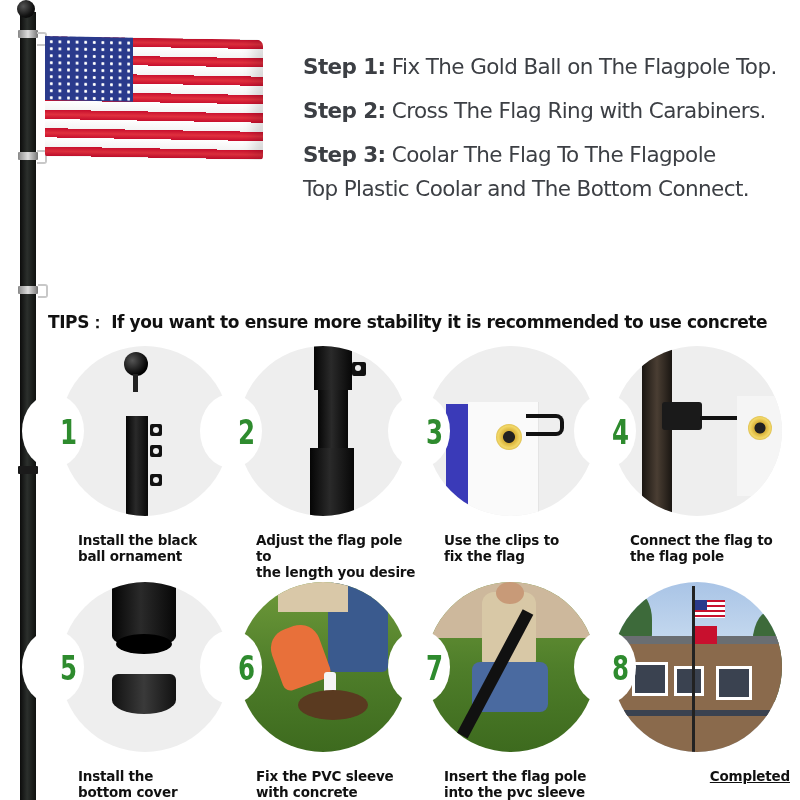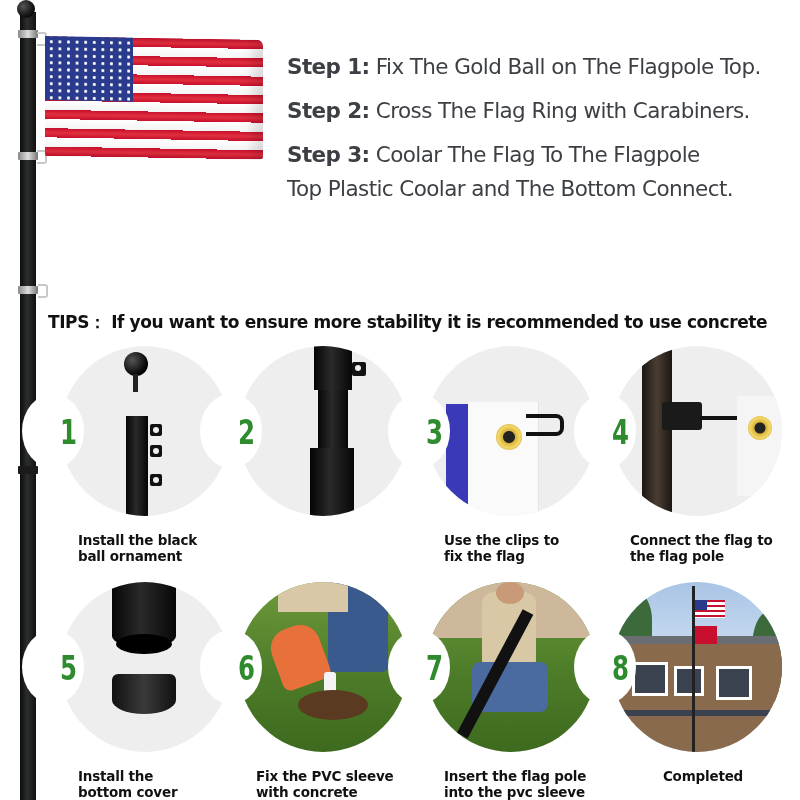--- a/index.html
+++ b/index.html
@@ -41,21 +41,21 @@
     background-image: radial-gradient(circle, #ffffff 1.3px, transparent 1.6px);
     background-size: 8.6px 7px;
     background-position: 2px 2px;
   }
   
   .steps {
     position: absolute; left: 287px; top: 50px; width: 510px;
     color: #3c3f44; font-size: 21.5px; line-height: 34px;
     font-family: "DejaVu Sans", sans-serif; letter-spacing: -0.6px;
   }
-  .step { margin-bottom: 10px; }
+  .step { margin-bottom: 10px; margin-left: 16px; }
   .step b { font-weight: bold; }
   .step.s1 { margin-bottom: 10px; }
   
   .tips {
     position: absolute; left: 48px; top: 311px; width: 760px;
     font-size: 17px; font-weight: bold; color: #111; white-space: nowrap;
     font-family: "DejaVu Sans", sans-serif; letter-spacing: -0.4px;
   }
   
   .card {
@@ -71,21 +71,21 @@
   }
   .num {
     position: absolute; left: 8px; top: 66px; font-size: 34px; font-weight: bold; color: #2e8b2e;
     font-family: "DejaVu Sans", sans-serif; transform: scaleX(0.72); transform-origin: left center;
   }
   .caption {
     position: absolute; left: 26px; top: 186px; font-size: 13.5px; font-weight: bold; color: #111;
     line-height: 16px; white-space: pre-line;
     font-family: "DejaVu Sans", sans-serif; letter-spacing: -0.2px;
   }
-  .caption.center { left: 6px; width: 186px; text-align: center; }
+  .caption.center { left: 0; width: 186px; text-align: right; text-decoration: underline; }
   
   .abs { position: absolute; }
   .blk { background: linear-gradient(90deg, #050505, #2a2a2a 45%, #070707); }
   .tab { position: absolute; width: 12px; height: 12px; background: #111; border-radius: 2px; }
   .tab::after { content: ""; position: absolute; left: 3px; top: 3px; width: 6px; height: 6px; border-radius: 50%; background: #eee; }
   .grass { background: linear-gradient(180deg, #6f9a3a 0%, #4f7e2a 50%, #3d6a1e 100%); }
 </style>
 </head>
 <body>
 
@@ -142,20 +142,22 @@
 
 <div class="card" style="left:230px;top:346px">
   <div class="circle">
     <div class="abs blk" style="left:76px;top:0px;width:38px;height:44px"></div>
     <div class="abs blk" style="left:80px;top:44px;width:30px;height:58px"></div>
     <div class="abs blk" style="left:72px;top:102px;width:44px;height:70px"></div>
     <div class="tab" style="left:114px;top:16px;width:14px;height:14px"></div>
   </div>
   <div class="notch"></div>
   <div class="num">2</div>
+  <div class="caption">Adjust the flag pole to
+the length you desire</div>
 </div>
 
 <div class="card" style="left:418px;top:346px">
   <div class="circle">
     <div class="abs" style="left:20px;top:58px;width:22px;height:120px;background:#3a3ab8"></div>
     <div class="abs" style="left:42px;top:56px;width:70px;height:124px;background:#fafafa;border-right:1px solid #e4e4e4"></div>
     <div class="abs" style="left:70px;top:78px;width:26px;height:26px;border-radius:50%;background:radial-gradient(circle,#222 30%,#d8b23a 35%,#f3d867 60%,#a88420 100%)"></div>
     <div class="abs" style="left:100px;top:68px;width:34px;height:14px;border:4px solid #111;border-left:none;border-radius:0 8px 8px 0"></div>
   </div>
   <div class="notch"></div>

